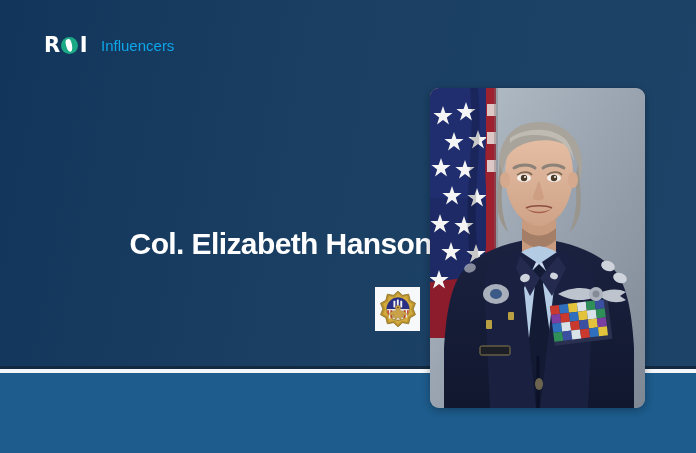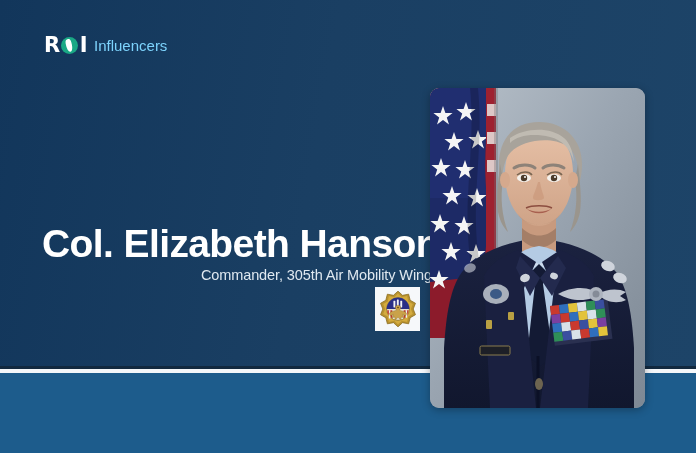--- a/index.html
+++ b/index.html
@@ -94,25 +94,25 @@
     transform: rotate(-9deg);
   }
   .logo-i {
     font-family: "DejaVu Sans", sans-serif;
     font-weight: 700;
     font-size: 21px;
     line-height: 19px;
     margin-left: 1px;
   }
   .logo-influencers {
-    color: #7dd3fc;
+    color: #0ea5e9;
     font-size: 15px;
     line-height: 19px;
     letter-spacing: 0px;
-    margin-left: 7px;
+    margin-left: 14px;
     font-weight: 400;
   }
 
   
   .headline {
     position: absolute;
     left: 42px;
     top: 60px;
     font-size: 30px;
     font-weight: 700;
@@ -124,21 +124,21 @@
   .headline .hl-year { color: #e3ecf3; }
 
   
   .honoree-name {
     position: absolute;
     left: 42px;
     top: 225px;
     width: 390px;
     text-align: right;
     color: #ffffff;
-    font-size: 39px;
+    font-size: 30px;
     font-weight: 700;
     letter-spacing: -0.6px;
     line-height: 38px;
     white-space: nowrap;
   }
   .honoree-title {
     position: absolute;
     left: 42px;
     top: 266px;
     width: 390px;
@@ -193,21 +193,20 @@
     <span class="logo-mark">
       <span class="logo-letter logo-r">R</span>
       <span class="logo-o"></span>
       <span class="logo-letter logo-i">I</span>
     </span>
     <span class="logo-influencers">Influencers</span>
   </div>
 
 
   <div class="honoree-name">Col. Elizabeth Hanson</div>
-  <div class="honoree-title">Commander, 305th Air Mobility Wing</div>
 
   <div class="emblem-card">
     <svg width="38" height="38" viewBox="0 0 100 100">
 
       <g>
         <polygon points="50,3 62,14 78,11 82,27 96,35 90,50 96,65 82,73 78,89 62,86 50,97 38,86 22,89 18,73 4,65 10,50 4,35 18,27 22,11 38,14" fill="#b8922f" stroke="#8a6a1d" stroke-width="2"></polygon>
         <polygon points="50,9 60,19 74,16 77,30 89,37 84,50 89,63 77,70 74,84 60,81 50,91 40,81 26,84 23,70 11,63 16,50 11,37 23,30 26,16 40,19" fill="#d4ab3e"></polygon>
       </g>
 
       <circle cx="50" cy="50" r="30" fill="#e8e2d2" stroke="#9c7c24" stroke-width="2.5"></circle>

